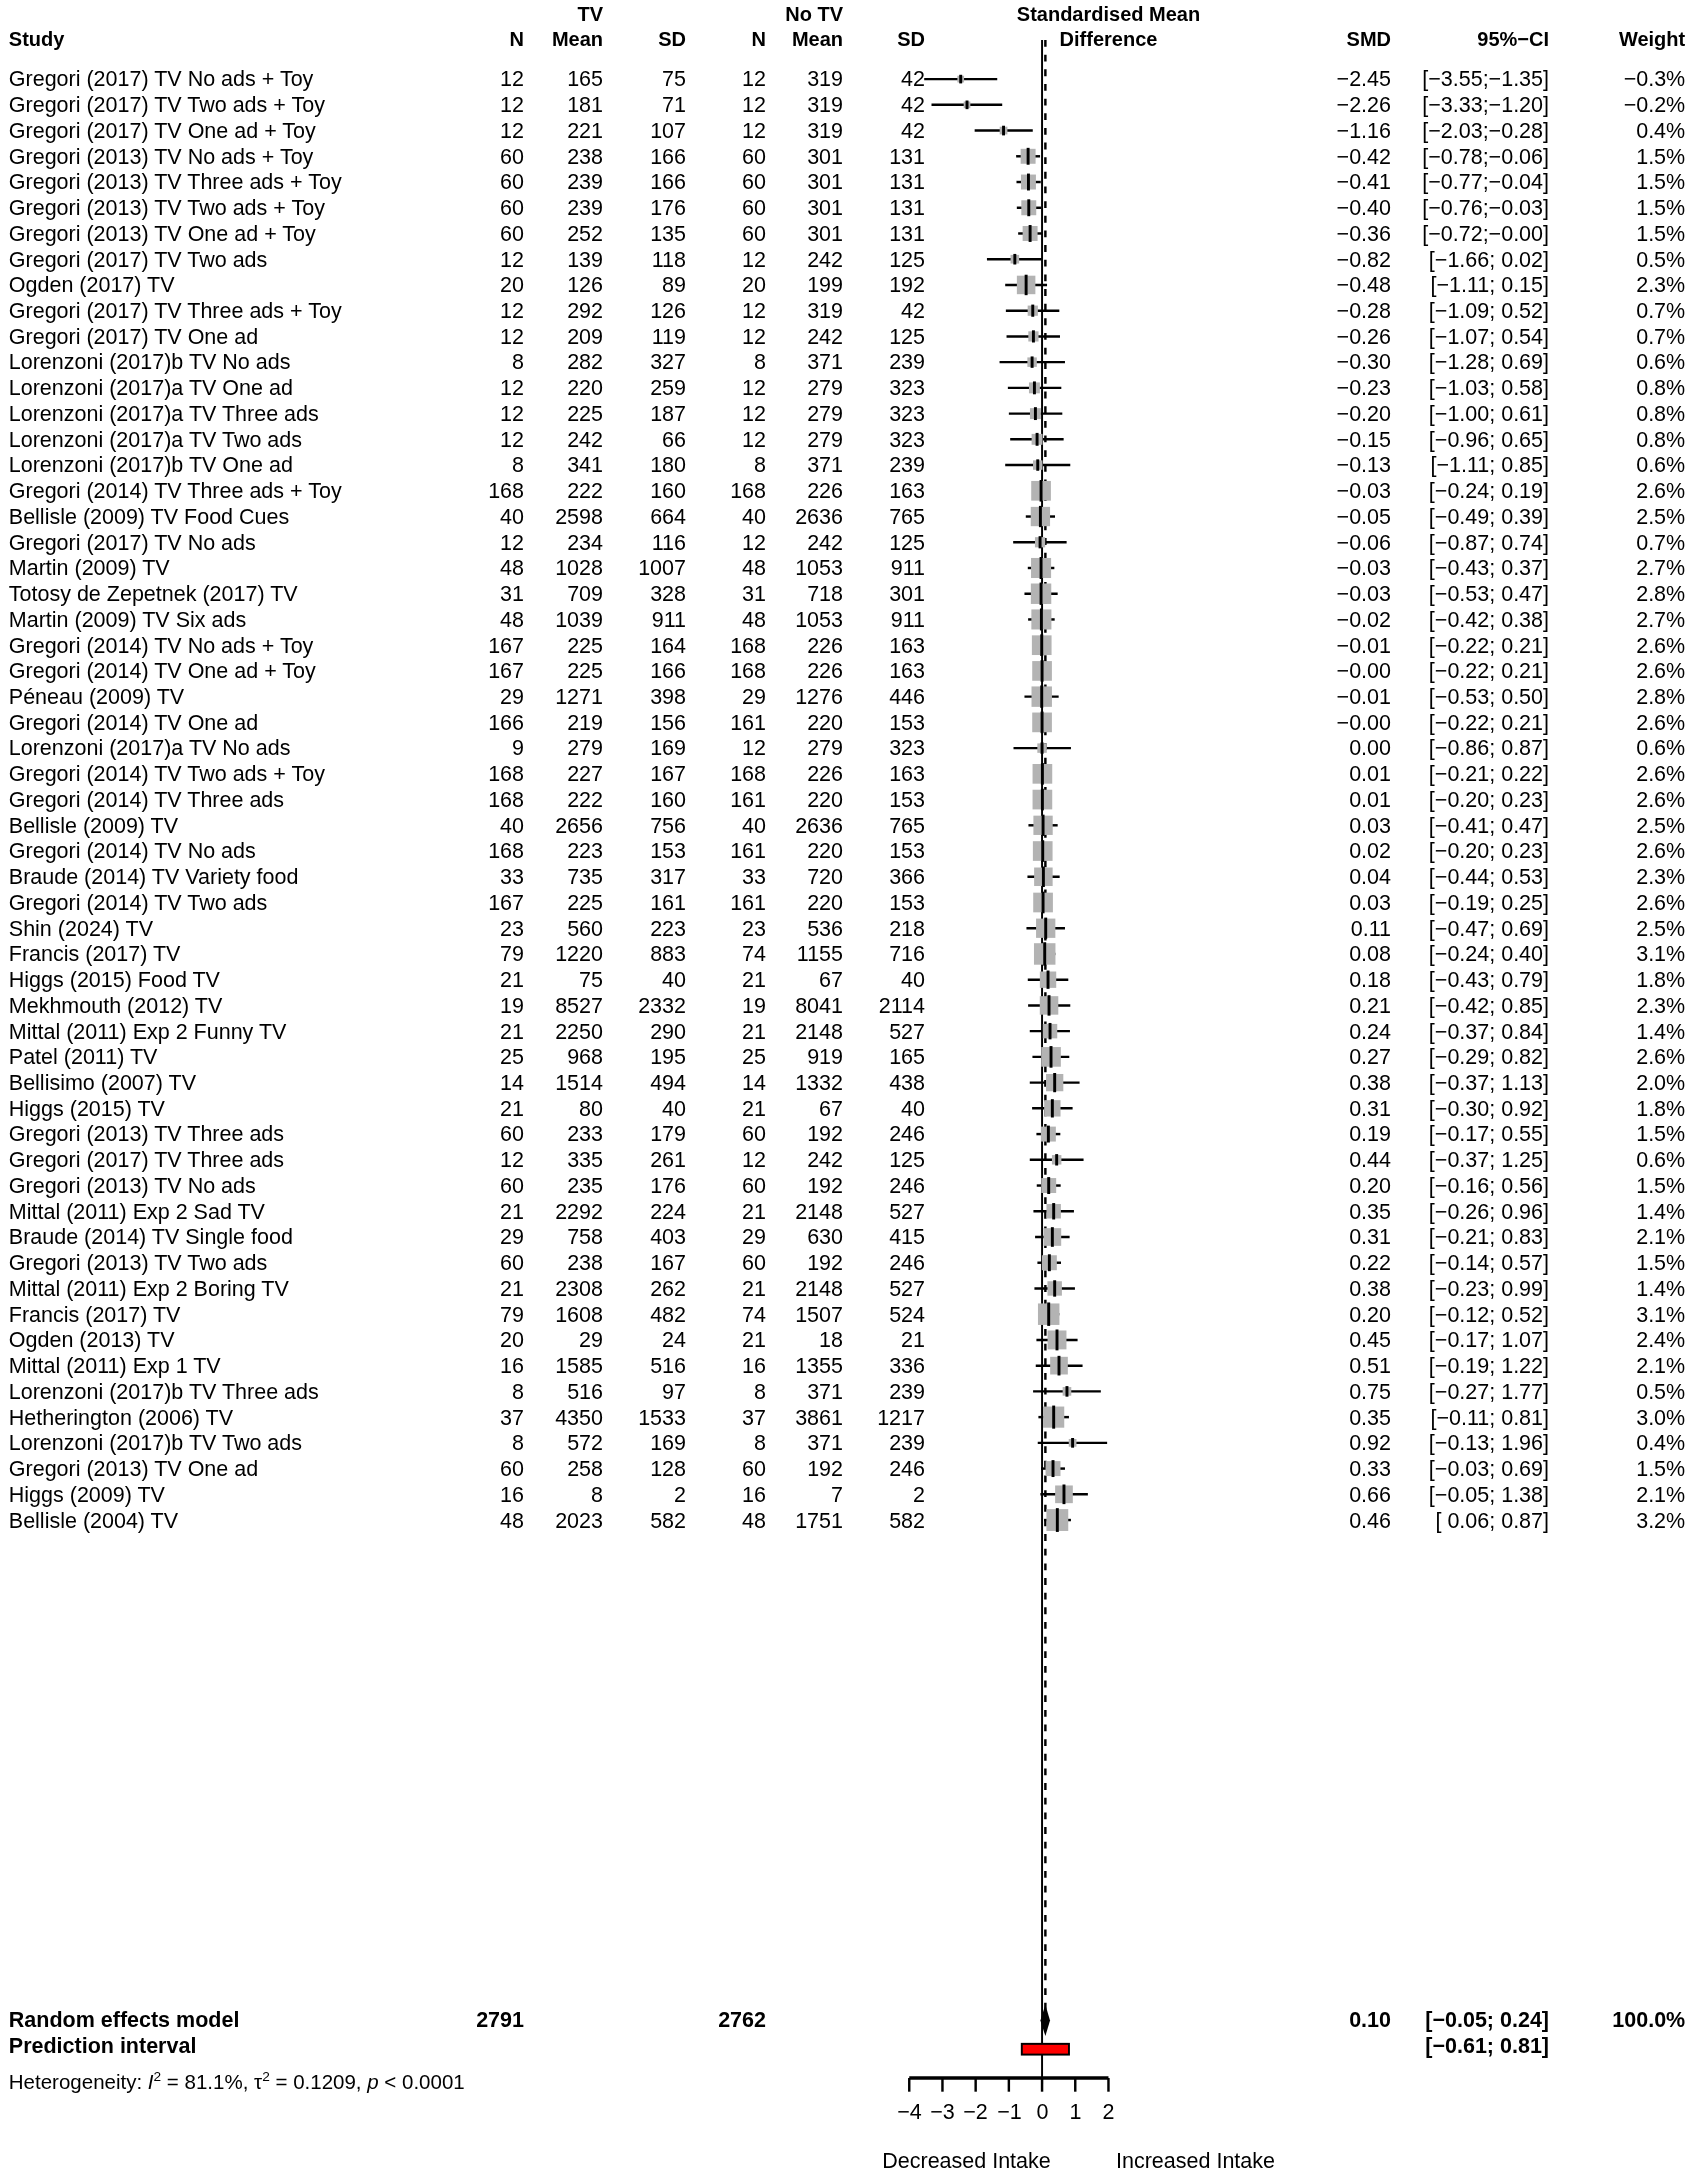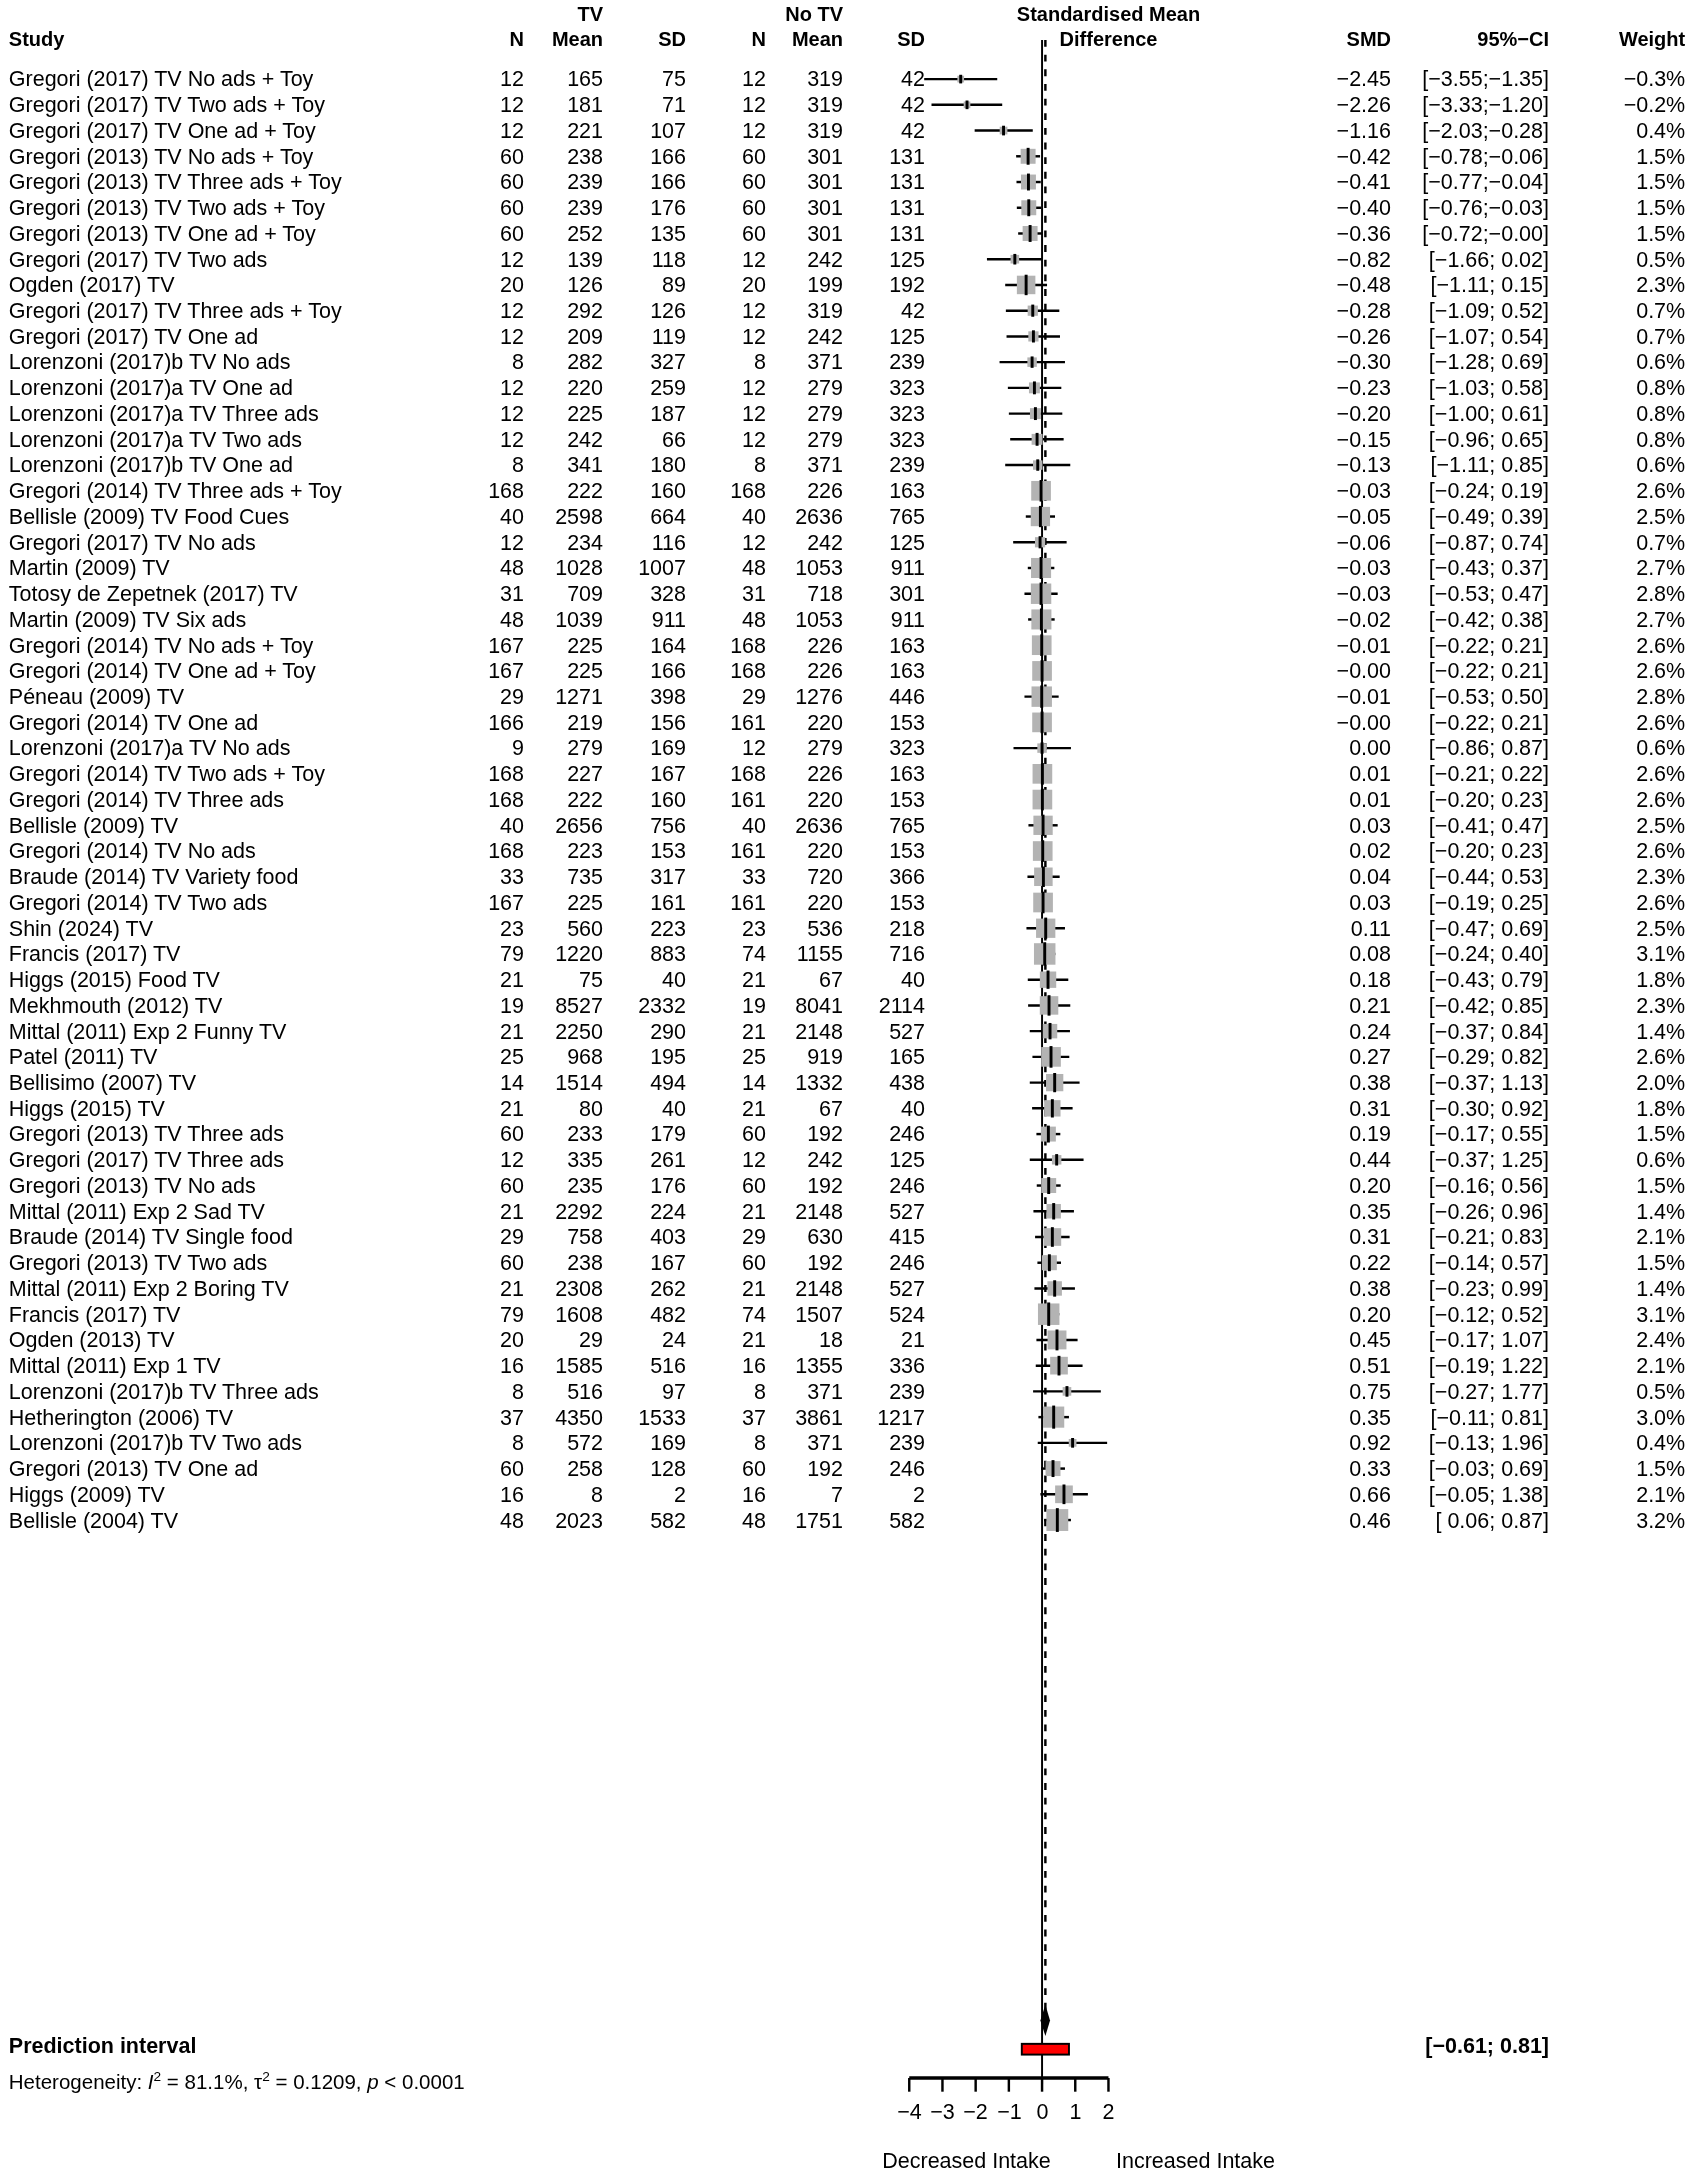--- a/index.html
+++ b/index.html
@@ -1059,20 +1059,28 @@
       <line x1="1862" y1="4256" x2="2270" y2="4256" stroke="#000" stroke-width="7"></line>
       <line x1="1862" y1="4256" x2="1862" y2="4284" stroke="#000" stroke-width="5"></line>
       <line x1="1930" y1="4256" x2="1930" y2="4284" stroke="#000" stroke-width="5"></line>
       <line x1="1998" y1="4256" x2="1998" y2="4284" stroke="#000" stroke-width="5"></line>
       <line x1="2066" y1="4256" x2="2066" y2="4284" stroke="#000" stroke-width="5"></line>
       <line x1="2134" y1="4256" x2="2134" y2="4284" stroke="#000" stroke-width="5"></line>
       <line x1="2202" y1="4256" x2="2202" y2="4284" stroke="#000" stroke-width="5"></line>
       <line x1="2270" y1="4256" x2="2270" y2="4284" stroke="#000" stroke-width="5"></line>
     </svg>
 
+  <div class="row sum" style="top:2008px;">
+    <div class="cell study">Random effects model</div>
+    <div class="cell num c-n1">2791</div>
+    <div class="cell num c-n2">2762</div>
+    <div class="cell num c-smd">0.10</div>
+    <div class="cell num c-ci">[−0.05; 0.24]</div>
+    <div class="cell num c-wt">100.0%</div>
+  </div>
 
   <div class="row sum" style="top:2034px;">
     <div class="cell study">Prediction interval</div>
     <div class="cell num c-ci">[−0.61; 0.81]</div>
   </div>
 
   <div class="hetero" style="top:2065px;">
     <span>Heterogeneity: </span><i>I</i><sup>2</sup><span> = 81.1%, </span><span>τ</span><sup>2</sup><span> = 0.1209, </span><i>p</i><span> &lt; 0.0001</span>
   </div>
 

